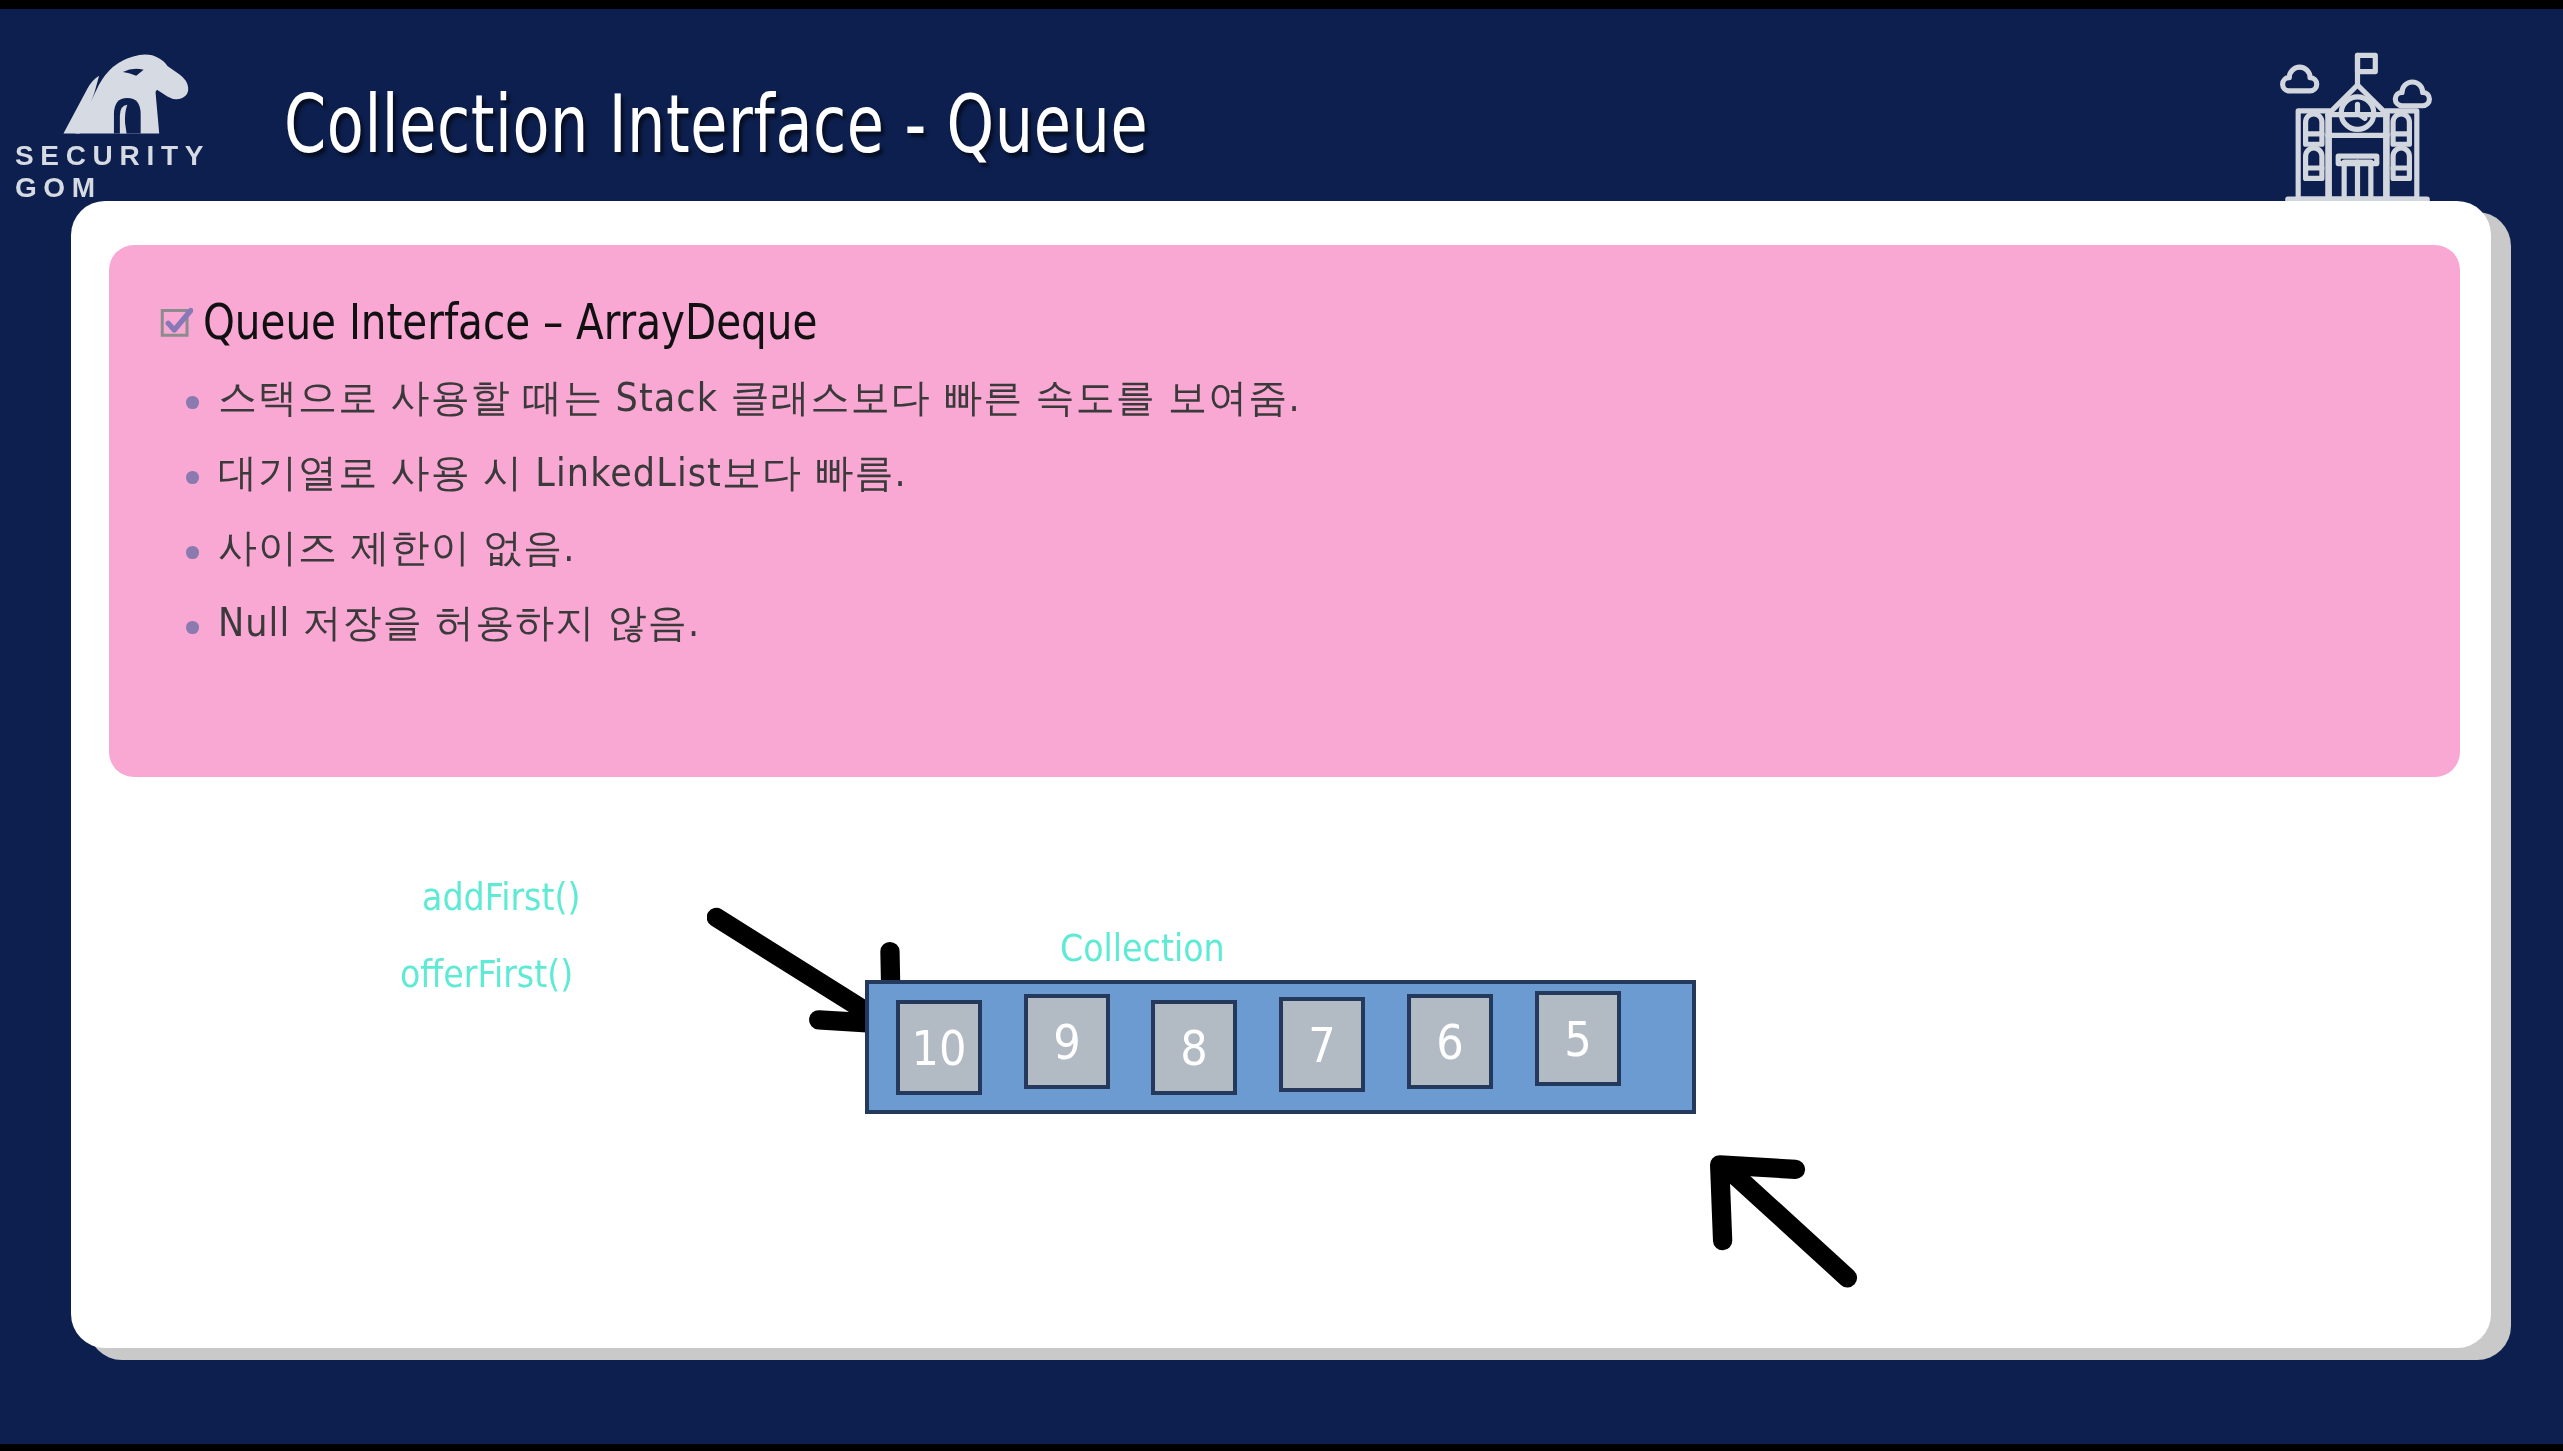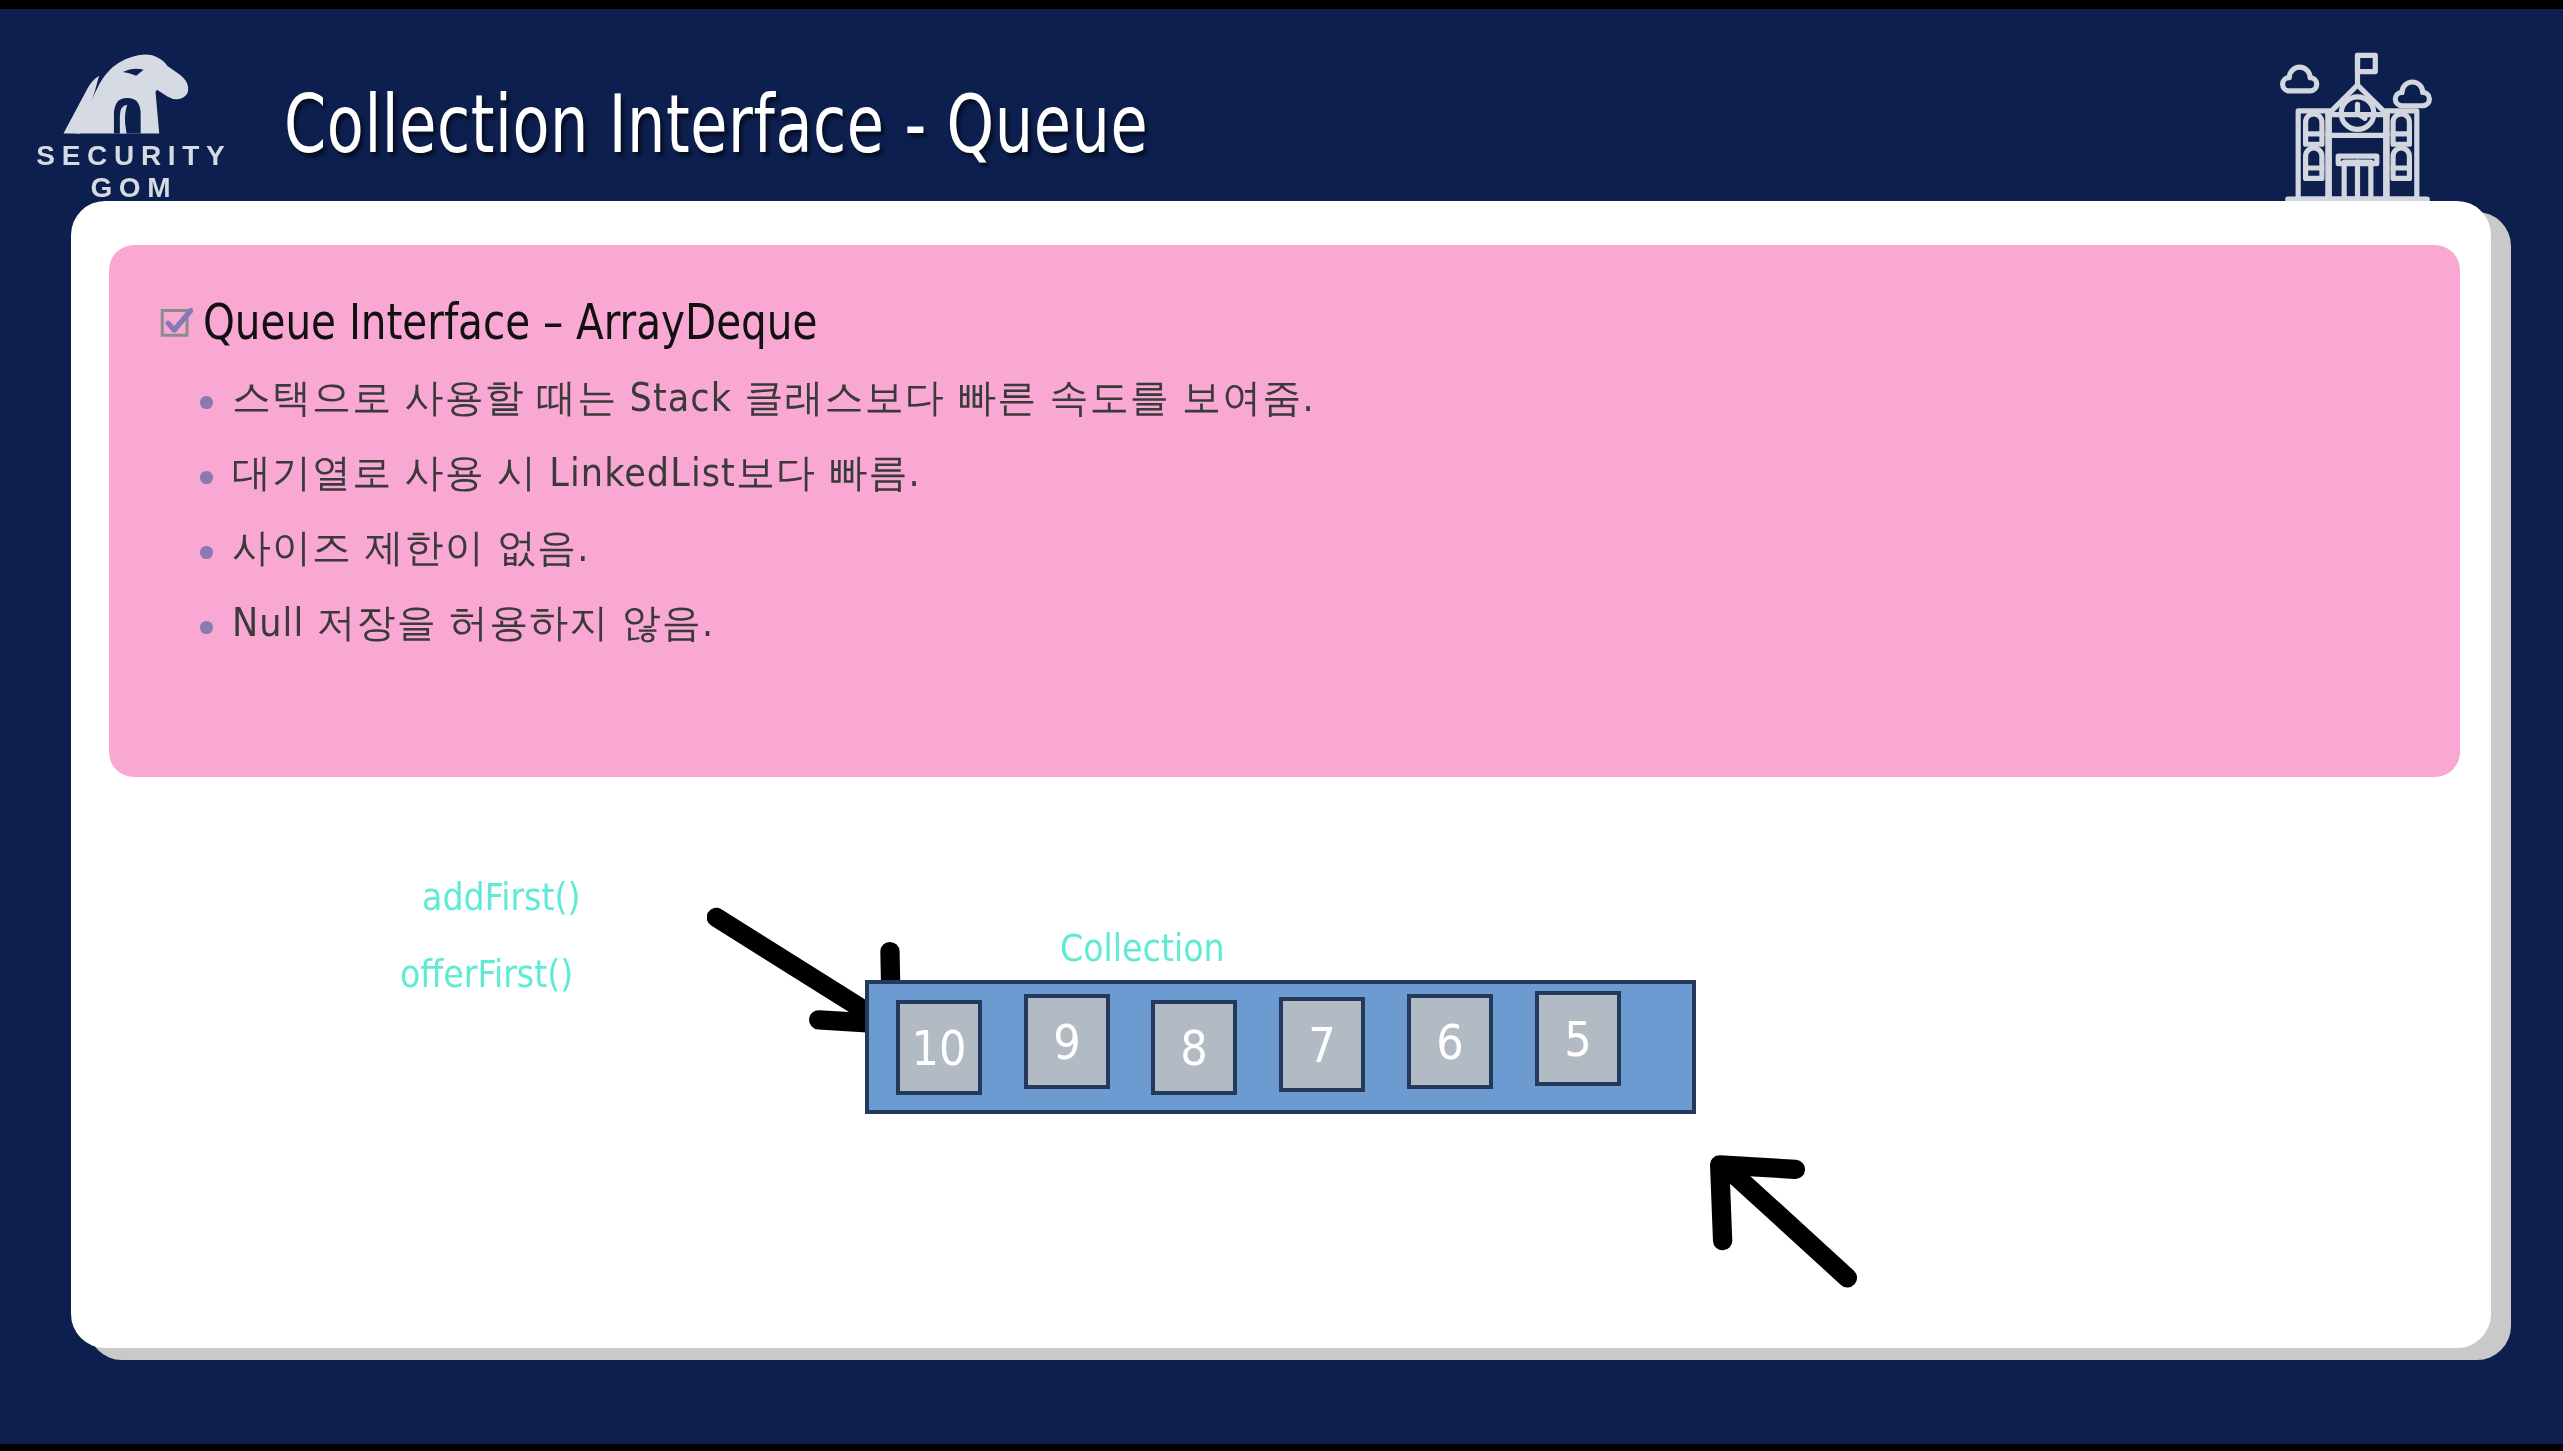--- a/index.html
+++ b/index.html
@@ -17,21 +17,21 @@
   .edge-bottom{ position:absolute; left:0; bottom:0; width:100%; height:7.4px; background:#000; }
 
   
   .logo{
     position:absolute; left:10.4px; top:46px;
     width:245px; height:130px;
   }
   .logo svg{ display:block; width:245px; height:98px; }
   .logo-word{
     position:absolute; left:4.5px; top:94px;
-    width:238px; text-align:center;
+    width:238px; 
     color:#D6DAE2;
     font-family:"Liberation Sans", sans-serif;
     font-weight:700; font-size:28px; letter-spacing:6.7px;
   }
 
   .slide-title{
     position:absolute; left:284px; top:80px;
     color:#FFFFFF;
     font-family:"Liberation Sans Narrow","DejaVu Sans Condensed","Liberation Sans",sans-serif;
     font-size:80px; font-weight:400; line-height:1.12;
@@ -68,21 +68,21 @@
     display:flex; align-items:center; gap:10.4px;
   }
   .chk{ width:33px; height:33px; position:relative; flex:0 0 auto; }
   .chk svg{ display:block; width:33px; height:33px; }
   .panel-head-text{
     font-family:"Liberation Sans Narrow","DejaVu Sans Condensed","Liberation Sans",sans-serif;
     font-size:50px; color:#111111; font-weight:400; white-space:nowrap;
     transform:scaleX(.9); transform-origin:left center;
   }
 
-  .bullets{ position:absolute; left:91px; top:130px; }
+  .bullets{ position:absolute; left:77px; top:130px; }
   .bullet{ display:flex; align-items:flex-start; gap:19.3px; margin-bottom:29px; }
   .dot{
     width:12.6px; height:12.6px; border-radius:50%;
     background:#8A7AB0; flex:0 0 auto; margin-top:21px;
   }
   .bullet-text{
     font-family:"Liberation Sans Narrow","DejaVu Sans Condensed","Liberation Sans",sans-serif;
     font-size:39px; color:#3A3A3A; line-height:1.18; white-space:nowrap;
     letter-spacing:1.1px;
   }

